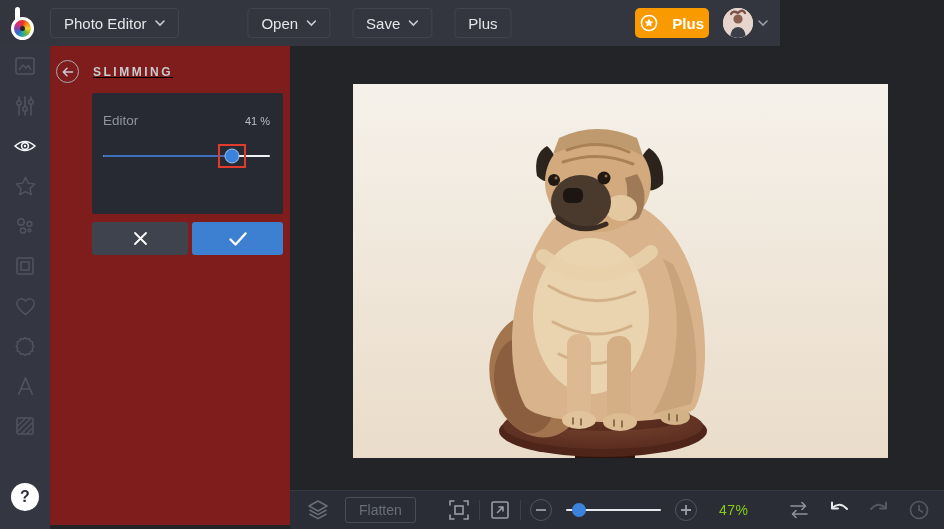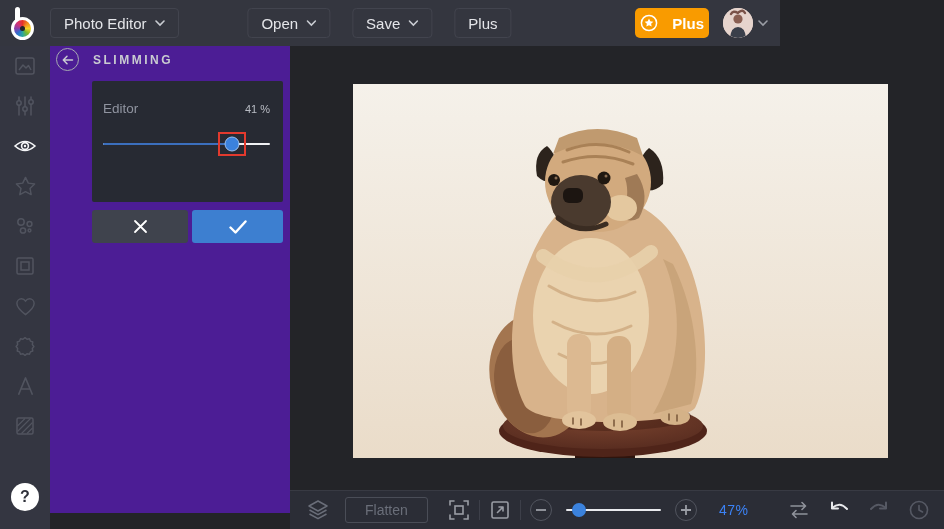--- a/index.html
+++ b/index.html
@@ -34,21 +34,21 @@
   
   .rail { position:absolute; left:0; top:46px; width:50px; height:483px; background:#343641; }
   .rail-item { width:50px; height:40px; display:flex; align-items:center; justify-content:center;
     color:#51545f; cursor:pointer; }
   .rail-item.active { color:#f5f6f8; }
   .help-btn { position:absolute; left:11px; bottom:18px; width:28px; height:28px; border-radius:50%;
     background:#fff; color:#2e3039; font-size:16px; font-weight:700; display:flex;
     align-items:center; justify-content:center; cursor:pointer; }
 
   
-  .panel { position:absolute; left:50px; top:30px; width:240px; height:483px; background:#4c1d95; }
+  .panel { position:absolute; left:50px; top:42px; width:240px; height:483px; background:#7f1d1d;text-decoration:underline; }
   .panel-head { display:flex; align-items:center; padding:18px 0 12px 6px; }
   .back-btn { width:23px; height:23px; border:1.5px solid #a6a9b1; border-radius:50%;
     display:flex; align-items:center; justify-content:center; color:#c9ccd2; cursor:pointer; flex:0 0 auto; }
   .panel-title { margin-left:14px; color:#c9cbd1; font-size:12px; font-weight:700;
     letter-spacing:2.5px; }
   .card { position:absolute; left:42px; top:51px; width:191px; height:121px;
     background:#272a33; border-radius:2px; padding:20px 13px 0 11px; }
   .amount-row { display:flex; justify-content:space-between; align-items:baseline; }
   .amount-label { color:#9094a0; font-size:13.5px; }
   .amount-value { color:#b9bcc4; font-size:11px; }
@@ -68,32 +68,32 @@
   
   .workspace { position:absolute; left:290px; top:46px; width:654px; height:444px; background:#232428; }
   .photo { position:absolute; left:63px; top:38px; width:535px; height:374px; cursor:crosshair; }
   .photo svg { display:block; }
 
   
   .bottombar { position:absolute; left:290px; top:490px; width:654px; height:39px;
     background:#2b2d36; border-top:1px solid #383a43; }
   .bb-icon { color:#6a6e79; display:flex; align-items:center; justify-content:center; cursor:pointer; }
   .bb-left { position:absolute; left:16px; top:0; height:38px; display:flex; align-items:center; gap:15px; }
-  .flatten-btn { height:26px; padding:0 19px; border:1px solid #4a4d57; border-radius:3px;
+  .flatten-btn { height:26px; padding:0 13px; border:1px solid #4a4d57; border-radius:3px;
     background:transparent; color:#6a6e79; font-size:14px; cursor:pointer; }
   .bb-center { position:absolute; left:158px; top:0; height:38px; display:flex; align-items:center; }
   .vsep { width:1px; height:20px; background:#3d3f49; margin:0 9px; }
   .round-btn { width:22px; height:22px; border-radius:50%; border:1px solid #51545e;
     color:#9a9da5; display:flex; align-items:center; justify-content:center;
     font-size:14px; background:transparent; cursor:pointer; }
   .zoom-slider { position:relative; width:95px; height:16px; margin:0 14px; cursor:pointer; }
   .zoom-slider .track { position:absolute; left:0; right:0; top:7px; height:2px; background:#e9eaee; border-radius:1px; }
   .zoom-slider .handle { position:absolute; top:8px; width:14px; height:14px; border-radius:50%;
     background:#3b82dd; transform:translate(-50%,-50%); cursor:grab; }
-  .zoom-value { color:#3b82f6; font-size:14px; margin-left:22px; letter-spacing:.5px; }
+  .zoom-value { color:#84cc16; font-size:14px; margin-left:22px; letter-spacing:.5px; }
   .bb-right { position:absolute; right:14px; top:0; height:38px; display:flex; align-items:center; gap:18px; }
   .dim { color:#565964; }
   .bright { color:#e8e9ec; }
   .mid { color:#8f929b; }
 </style>
 </head>
 <body>
 
 <div class="app">
 

